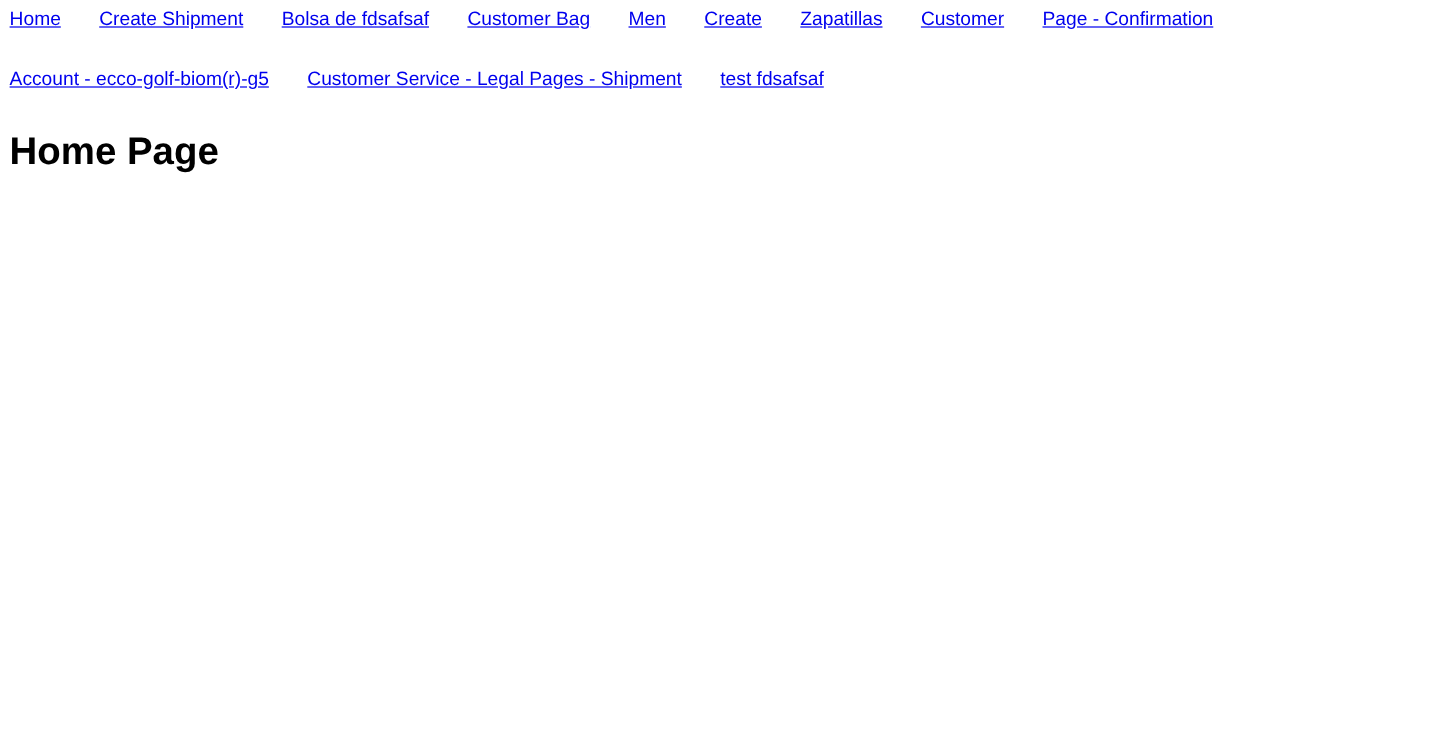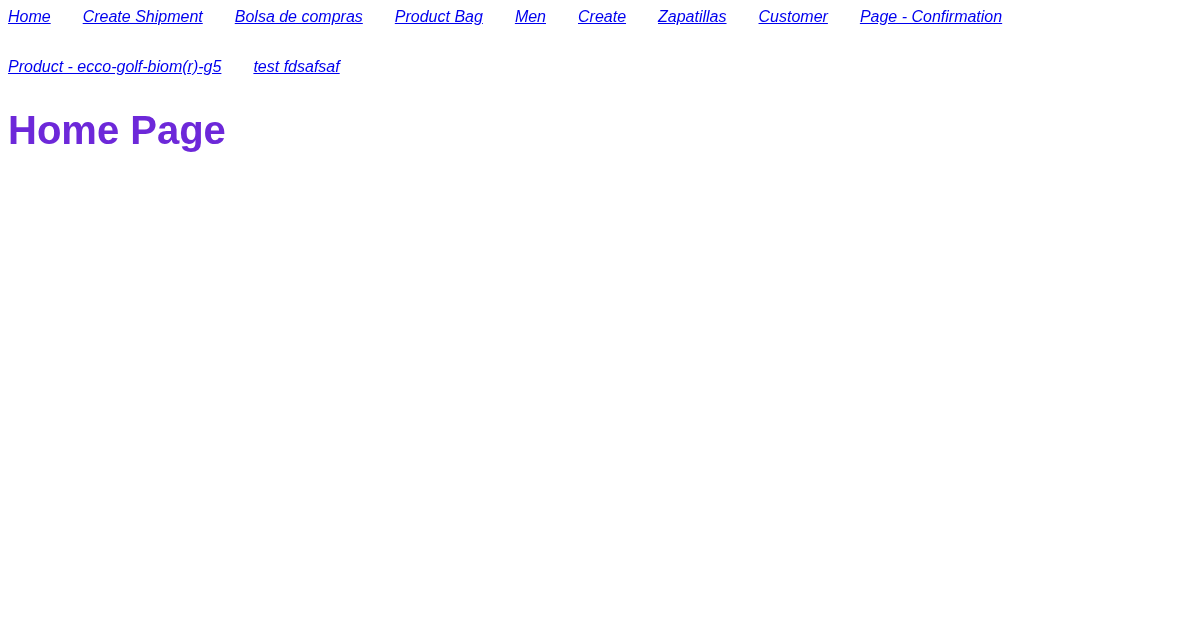--- a/index.html
+++ b/index.html
@@ -7,46 +7,46 @@
       padding: 8px;
       font-family: Arial, Helvetica, sans-serif;
       font-size: 16px;
       background: #ffffff;
       width: 1200px;
       box-sizing: border-box;
     }
     nav {
       display: flex;
       flex-wrap: wrap;
-      font-style: italic;
     }
     nav a {
       color: #0000EE;
       text-decoration: underline;
       margin-right: 32px;
       margin-bottom: 32px;
       white-space: nowrap;
     }
     h1 {
-      font-size: 40px;
+      font-size: 32px;
       font-weight: bold;
       margin: 0;
-      color: #6d28d9;
+      color: #000000;
     }
   </style>
 </head>
 <body>
 
 <nav>
   <a href="#">Home</a>
   <a href="#">Create Shipment</a>
-  <a href="#">Bolsa de compras</a>
-  <a href="#">Product Bag</a>
+  <a href="#">Bolsa de fdsafsaf</a>
+  <a href="#">Customer Bag</a>
   <a href="#">Men</a>
   <a href="#">Create</a>
   <a href="#">Zapatillas</a>
   <a href="#">Customer</a>
   <a href="#">Page - Confirmation</a>
-  <a href="#">Product - ecco-golf-biom(r)-g5</a>
+  <a href="#">Account - ecco-golf-biom(r)-g5</a>
+  <a href="#">Customer Service - Legal Pages - Shipment</a>
   <a href="#">test fdsafsaf</a>
 </nav>
 
 <h1>Home Page</h1>
 
 </body></html>

